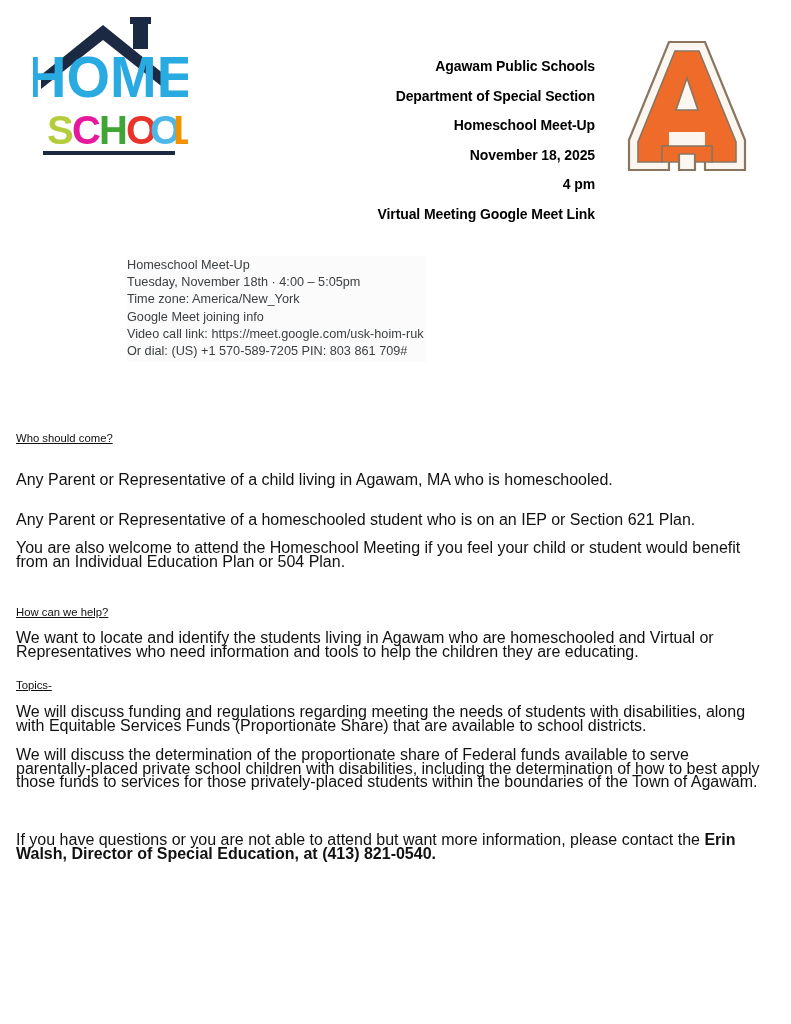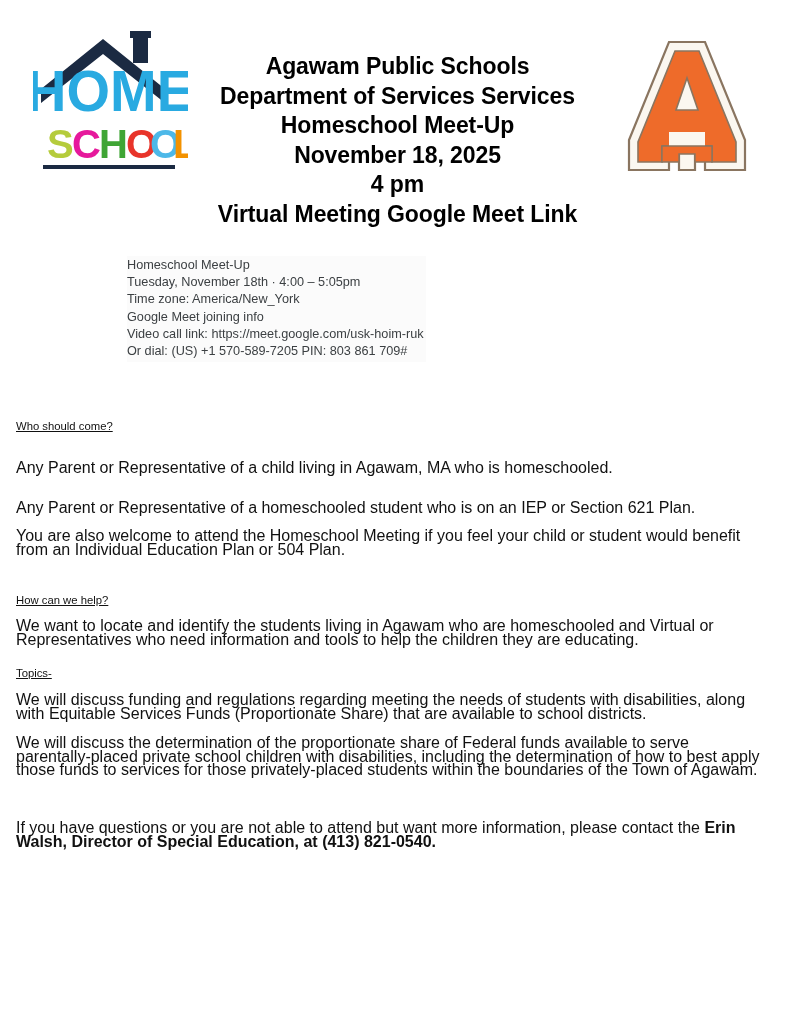--- a/index.html
+++ b/index.html
@@ -21,35 +21,35 @@
   .header {
     position: relative;
     height: 230px;
     width: 791px;
   }
 
   
   .hs-logo {
     position: absolute;
     left: 33px;
-    top: 31px;
+    top: 17px;
     width: 155px;
     height: 165px;
   }
   .hs-logo svg { display: block; width: 100%; height: 100%; }
 
   
   .title-block {
     position: absolute;
     left: 200px;
     top: 52px;
     width: 395px;
-    text-align: center;
+    text-align: right;
     font-weight: bold;
-    font-size: 23px;
+    font-size: 14px;
     line-height: 29.5px;
     color: #000;
     letter-spacing: -0.1px;
   }
   .title-block .tline { display: block; white-space: nowrap; }
 
   
   .a-logo {
     position: absolute;
     left: 617px;
@@ -70,21 +70,21 @@
     background: #fbfbfb;
     padding: 1px 2px 2px 0;
     white-space: nowrap;
   }
   .meet-info .mline { display: block; }
 
   
   .body-wrap {
     position: absolute;
     left: 16px;
-    top: 420px;
+    top: 432px;
     width: 750px;
     font-size: 11.3px;
     line-height: 13.3px;
     color: #111;
   }
   .sec-head {
     text-decoration: underline;
     font-size: 11.3px;
     margin: 0;
     padding: 0;
@@ -129,21 +129,21 @@
         <text x="117" y="127" fill="#4DB8E8">O</text>
         <text x="140" y="127" fill="#F39200">L</text>
       </g>
 
       <rect x="10" y="134" width="132" height="4" fill="#1B2A42"></rect>
     </svg>
   </div>
 
   <div class="title-block">
     <span class="tline">Agawam Public Schools</span>
-    <span class="tline">Department of Services Services</span>
+    <span class="tline">Department of Special Section</span>
     <span class="tline">Homeschool Meet-Up</span>
     <span class="tline">November 18, 2025</span>
     <span class="tline">4 pm</span>
     <span class="tline">Virtual Meeting Google Meet Link</span>
   </div>
 
   <div class="a-logo">
     <svg viewBox="0 0 140 140" xmlns="http://www.w3.org/2000/svg" aria-hidden="true">
 
       <g>

